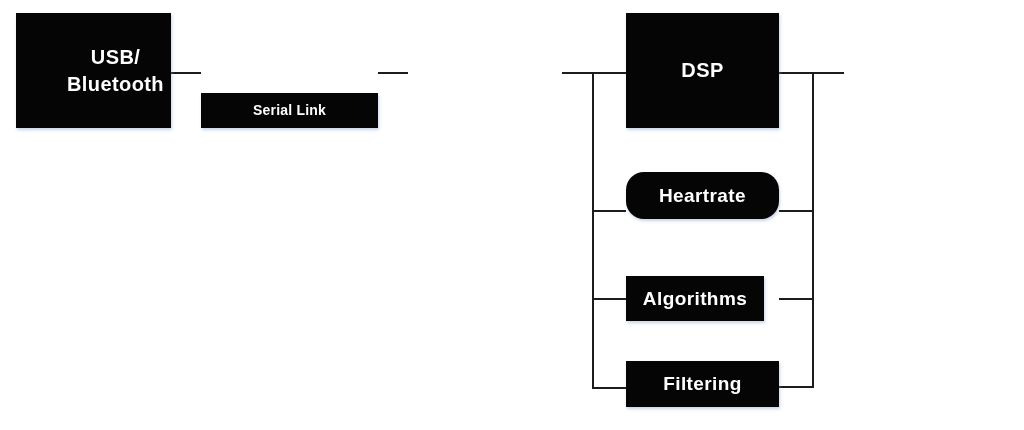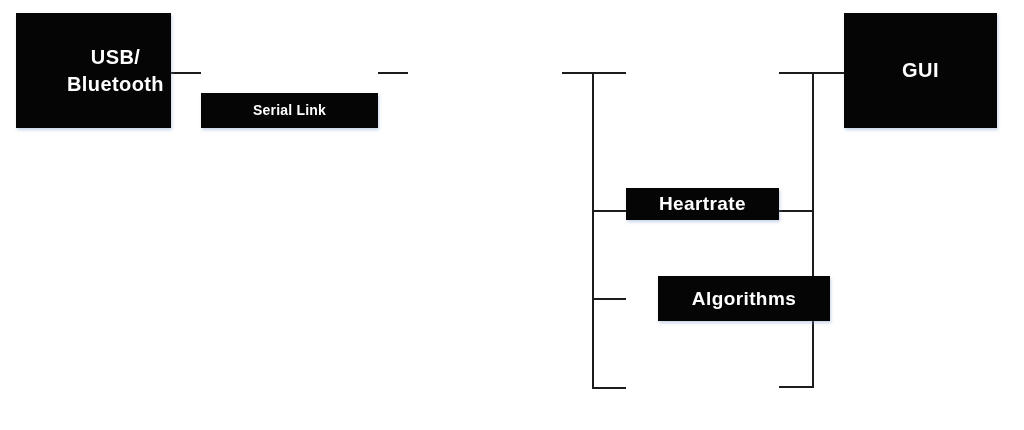--- a/index.html
+++ b/index.html
@@ -31,22 +31,22 @@
     box-sizing: border-box;
   }
   .node-large { font-size: 20px; }
   .node-small { font-size: 19px; }
 
   #node-usb        { left: 16px;  top: 13px;  width: 155px; height: 115px; padding-left: 44px; }
   #node-serial     { left: 201px; top: 55px;  width: 177px; height: 35px; font-size: 14px; letter-spacing: 0.2px; margin-top: 38px; }
   #node-dataprov   { left: 408px; top: 13px;  width: 154px; height: 115px; }
   #node-dsp        { left: 626px; top: 13px;  width: 153px; height: 115px; }
   #node-gui        { left: 844px; top: 13px;  width: 153px; height: 115px; }
-  #node-heartrate  { left: 626px; top: 188px; width: 153px; height: 32px; }
-  #node-algorithms { left: 626px; top: 276px; width: 172px; height: 45px; margin-left: 32px; }
+  #node-heartrate  { left: 626px; top: 172px; width: 153px; height: 47px; border-radius: 18px; }
+  #node-algorithms { left: 626px; top: 276px; width: 138px; height: 45px; }
   #node-filtering  { left: 626px; top: 361px; width: 153px; height: 46px; }
 
   .edge {
     position: absolute;
     background: #1c1c1c;
   }
   
   #edge-usb-serial   { left: 171px; top: 72px; width: 30px; height: 2px; }
   #edge-serial-dp    { left: 378px; top: 72px; width: 30px; height: 2px; }
   #edge-dp-dsp       { left: 562px; top: 72px; width: 64px; height: 2px; }
@@ -79,21 +79,22 @@
   <div class="edge" id="edge-algorithms-r"></div>
   <div class="edge" id="edge-filtering-l"></div>
   <div class="edge" id="edge-filtering-r"></div>
 
   <div class="node node-large" id="node-usb">USB/
 Bluetooth</div>
 
   <div class="node" id="node-serial">Serial Link</div>
 
 
+  <div class="node node-large" id="node-dsp">DSP</div>
 
-  <div class="node node-large" id="node-gui">GUI</div>
 
   <div class="node node-small" id="node-heartrate">Heartrate</div>
 
   <div class="node node-small" id="node-algorithms">Algorithms</div>
 
+  <div class="node node-small" id="node-filtering">Filtering</div>
 
 </div>
 
 </body></html>

